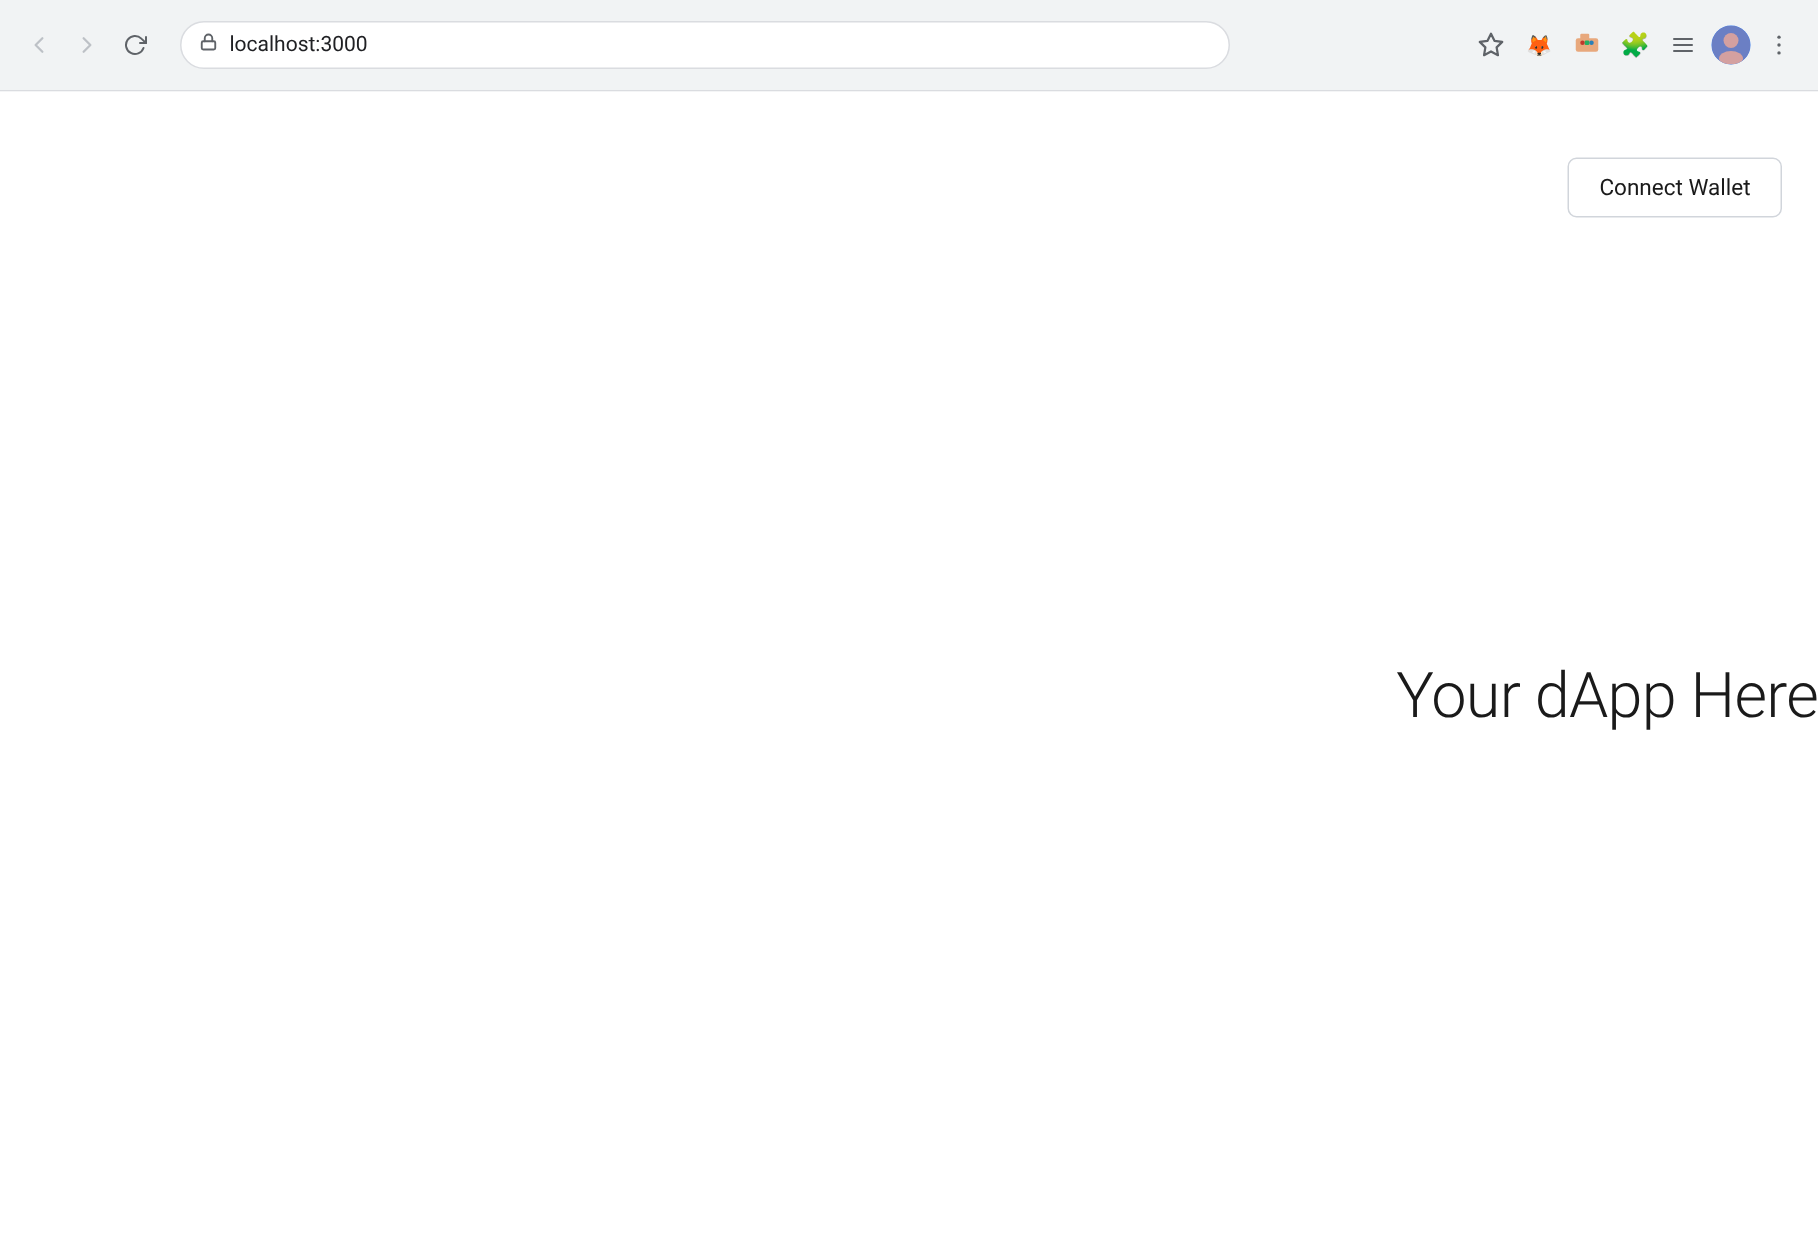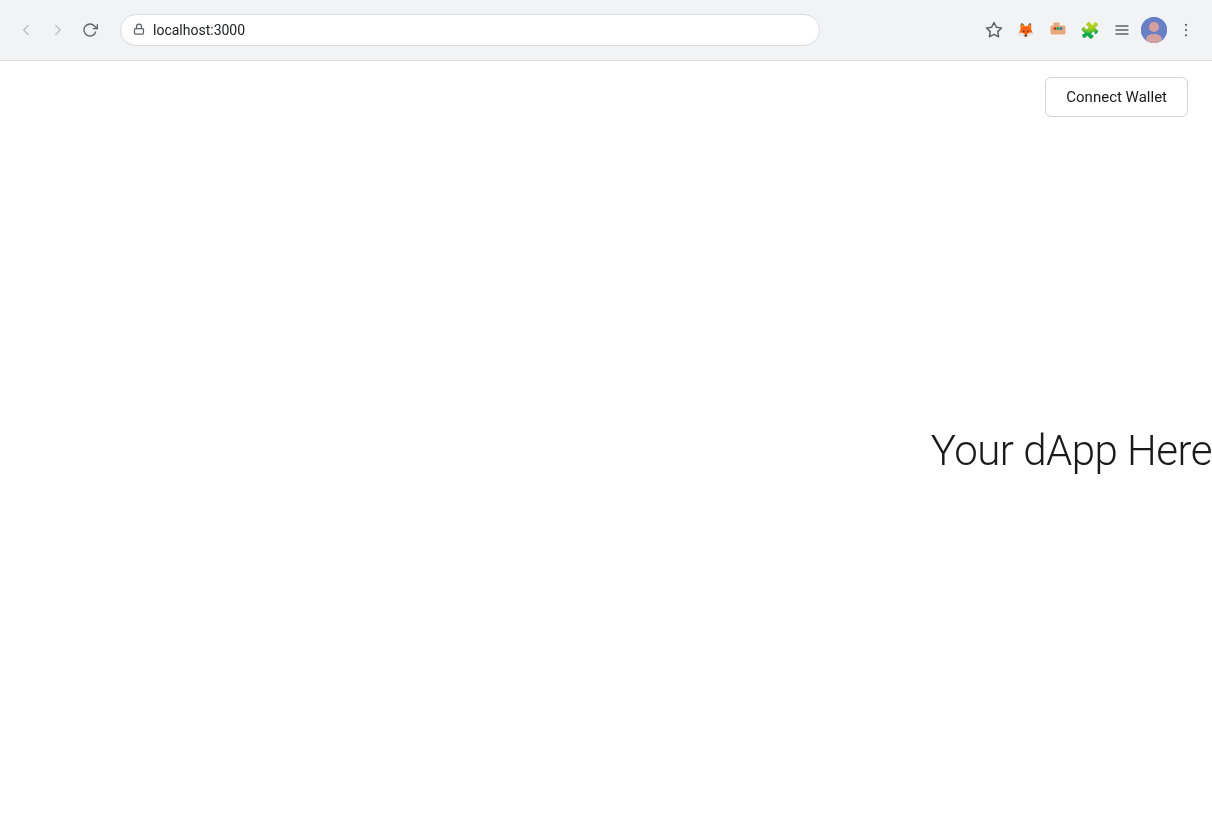--- a/index.html
+++ b/index.html
@@ -126,20 +126,21 @@
       position: relative;
       display: flex;
       flex-direction: column;
     }
 
     
     .app-header {
       display: flex;
       justify-content: flex-end;
       padding: 16px 24px;
+      margin-top: 28px;
     }
 
     .connect-wallet-btn {
       border: 1px solid #d1d5db;
       background: #fff;
       border-radius: 6px;
       padding: 10px 20px;
       font-size: 15px;
       color: #1a1a1a;
       cursor: pointer;

